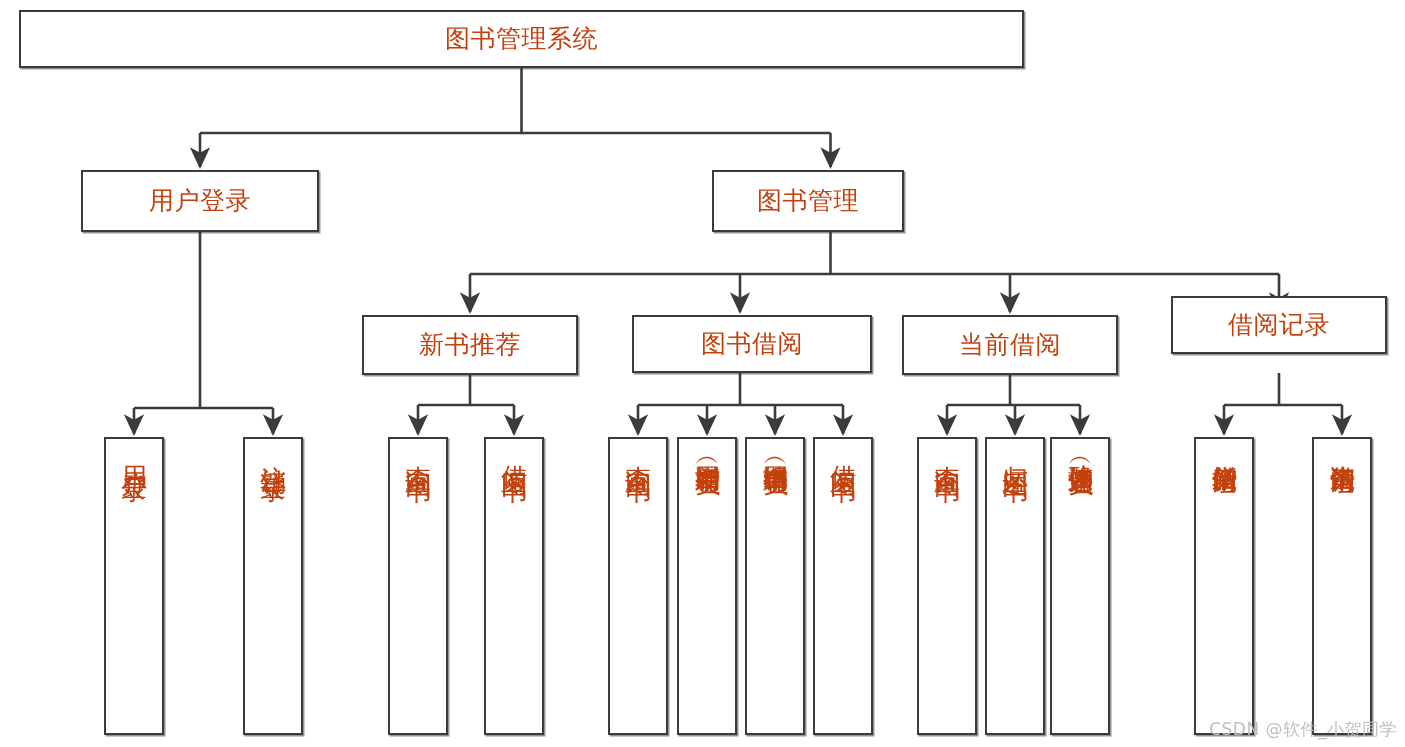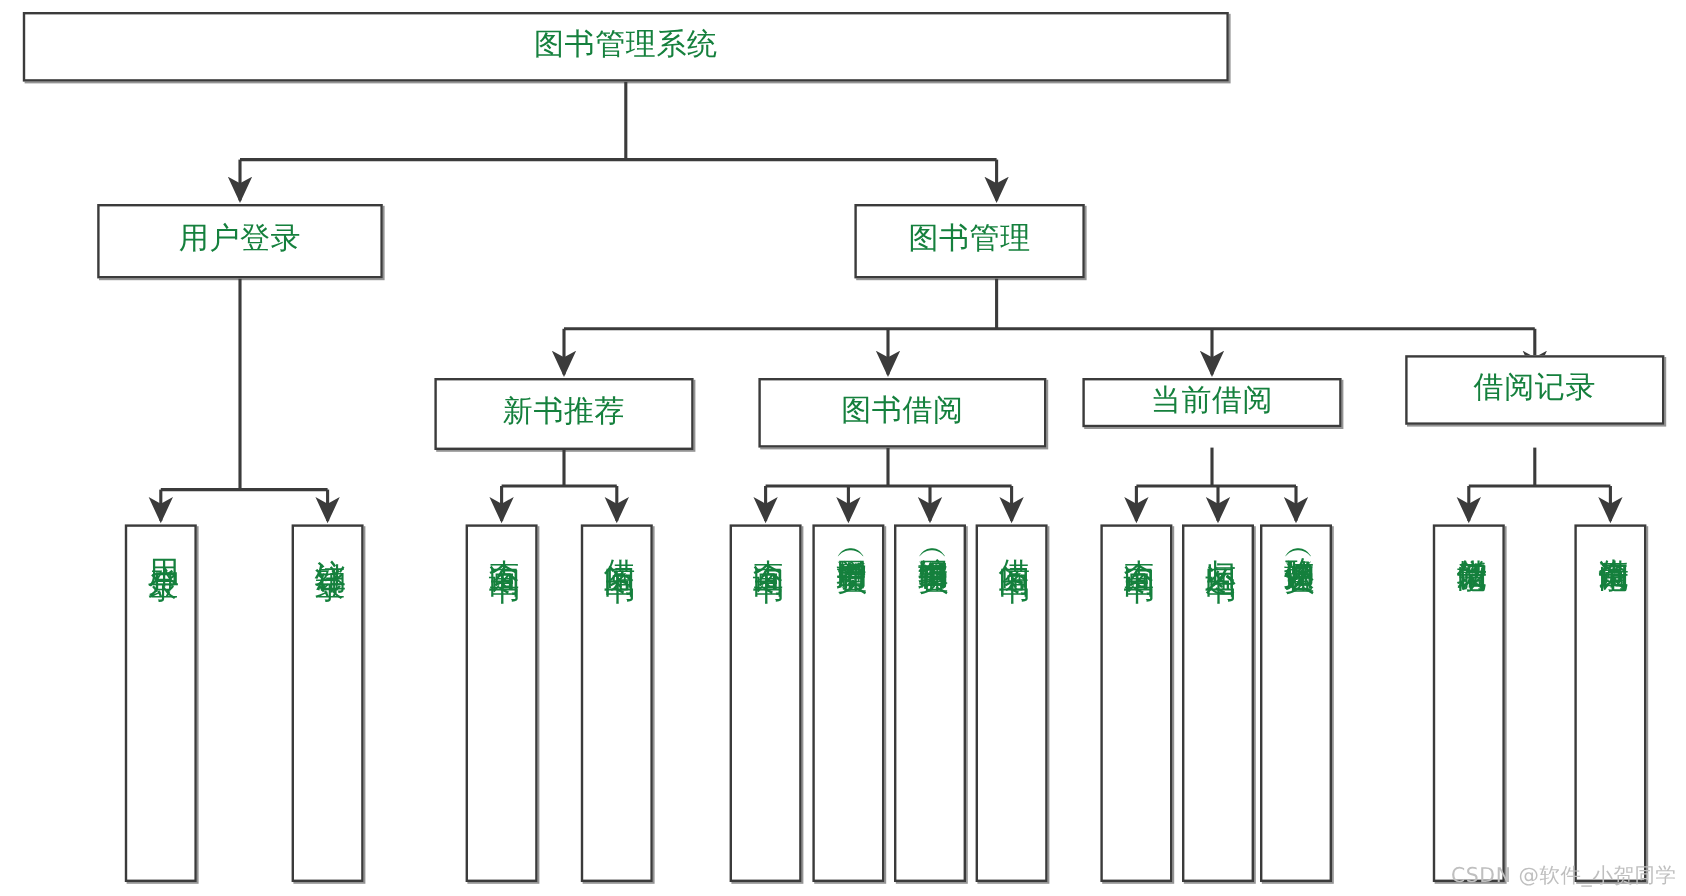--- a/index.html
+++ b/index.html
@@ -34,22 +34,21 @@
     align-items: center;
     justify-content: center;
     color: #1f2430;
     z-index: 2;
   }
   .node .label {
     display: block;
     text-align: center;
     line-height: 1.12;
     letter-spacing: 0.5px;
-    color: #15803d;
-    font-family: Liberation Mono, monospace;
+    color: #c2410c;
   }
   .node.horizontal .label {
     font-size: 25px;
     white-space: nowrap;
   }
   .node.vertical {
     align-items: flex-start;
     padding-top: 6px;
   }
   .node.vertical .label {
@@ -139,21 +138,21 @@
       </div>
       <div class="node horizontal" style="left: 712px; top: 170px; width: 192px; height: 62px;">
         <span class="label">图书管理</span>
       </div>
       <div class="node horizontal" style="left: 362px; top: 315px; width: 216px; height: 60px;">
         <span class="label">新书推荐</span>
       </div>
       <div class="node horizontal" style="left: 632px; top: 315px; width: 240px; height: 58px;">
         <span class="label">图书借阅</span>
       </div>
-      <div class="node horizontal" style="left: 902px; top: 315px; width: 216px; height: 41px;">
+      <div class="node horizontal" style="left: 902px; top: 315px; width: 216px; height: 60px;">
         <span class="label">当前借阅</span>
       </div>
       <div class="node horizontal" style="left: 1171px; top: 296px; width: 216px; height: 58px;">
         <span class="label">借阅记录</span>
       </div>
       <div class="node vertical root-leaf" style="left: 104px; top: 437px; width: 60px; height: 298px;">
         <span class="label">用户登录</span>
       </div>
       <div class="node vertical root-leaf" style="left: 243px; top: 437px; width: 60px; height: 298px;">
         <span class="label">注销登录</span>

